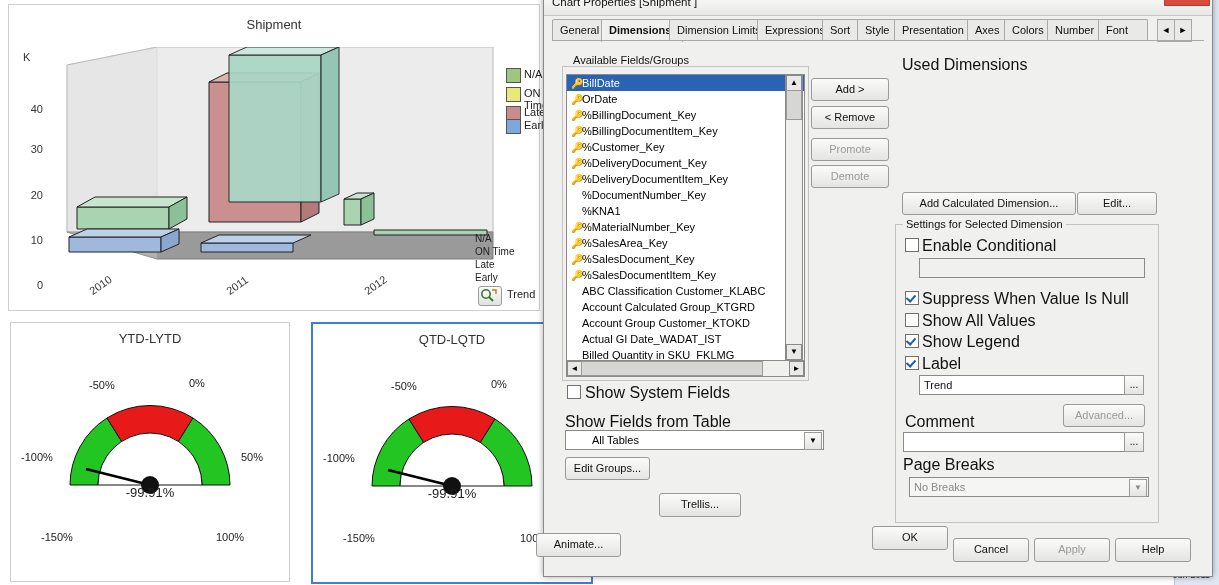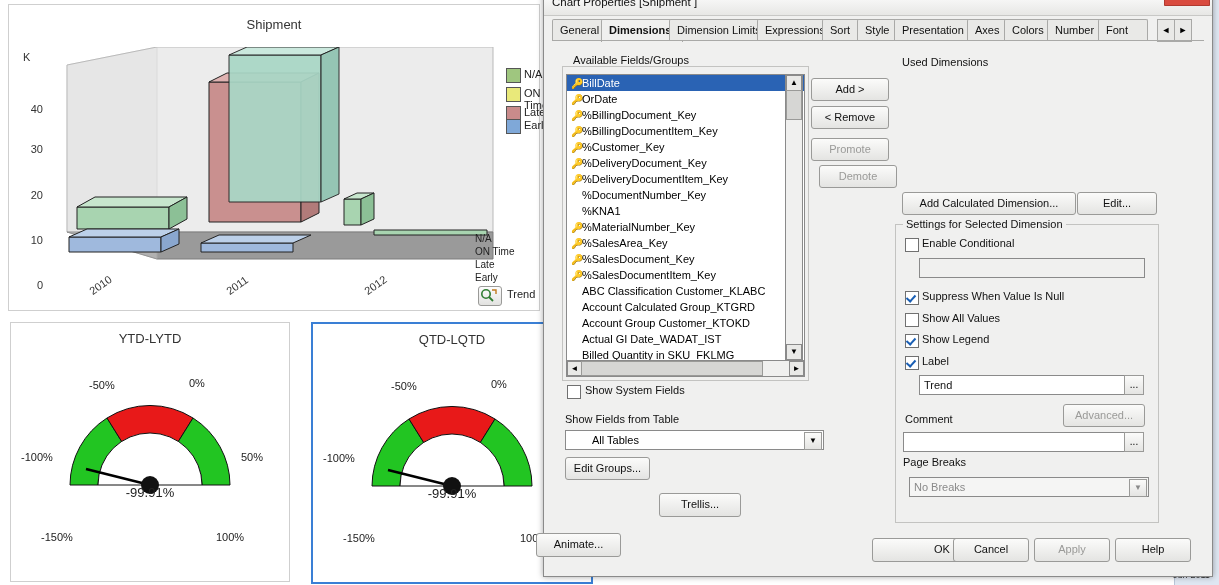--- a/index.html
+++ b/index.html
@@ -60,21 +60,21 @@
   .sbtn{position:absolute;width:14px;height:14px;background:#e9e9e7;border:1px solid #8a8a8a;
         text-align:center;line-height:13px;font-size:8px;}
   #fl-hscroll{position:absolute;left:566px;top:360px;width:237px;height:15px;background:#f0f0ef;border:1px solid #8a8a8a;}
 
   .btn{position:absolute;background:linear-gradient(#fbfbfa,#e4e4e2);border:1px solid #9a9a98;
        border-radius:3px;font-size:11px;text-align:center;color:#111;}
   .btn.dis{color:#9a9a98;}
   .chk{position:absolute;width:12px;height:12px;background:#fff;border:1px solid #707070;}
   .chk.on:after{content:"";position:absolute;left:2px;top:1px;width:4px;height:7px;
        border:solid #1a5fb4;border-width:0 2px 2px 0;transform:rotate(42deg);}
-  .lab{position:absolute;font-size:11px;color:#111;}
+  .lab{position:absolute;font-size:16px;color:#111;}
   .inp{position:absolute;background:#fff;border:1px solid #8a8a8a;font-size:11px;line-height:18px;padding-left:4px;color:#111;}
   .inp.dis{background:#f0f0ef;color:#8a8a8a;}
   .ddn{position:absolute;background:#fff;border:1px solid #8a8a8a;font-size:11px;line-height:18px;padding-left:4px;}
   .ddn .arw{position:absolute;right:1px;top:1px;width:16px;height:16px;background:linear-gradient(#fbfbfa,#e4e4e2);
             border:1px solid #9a9a98;text-align:center;line-height:15px;font-size:8px;}
   .ellip{position:absolute;width:18px;height:18px;background:linear-gradient(#fbfbfa,#e4e4e2);
          border:1px solid #9a9a98;text-align:center;line-height:17px;font-size:10px;}
   
   #used-box{position:absolute;left:902px;top:74px;width:254px;height:80px;background:#fff;border:1px solid #8a8a8a;}
   .ud-row{position:absolute;font-size:11px;white-space:nowrap;}
@@ -272,21 +272,21 @@
     <span class="arw">▼</span>
   </div>
 
   <div class="btn" style="left:565px;top:457px;width:83px;height:21px;line-height:20px;">Edit Groups...</div>
   <div class="btn" style="left:536px;top:493px;width:83px;height:22px;line-height:21px;margin-top:40px;">Animate...</div>
   <div class="btn" style="left:659px;top:493px;width:80px;height:22px;line-height:21px;">Trellis...</div>
 
   <div class="btn" style="left:811px;top:78px;width:76px;height:21px;line-height:20px;">Add &gt;</div>
   <div class="btn" style="left:811px;top:106px;width:76px;height:21px;line-height:20px;">&lt; Remove</div>
   <div class="btn dis" style="left:811px;top:138px;width:76px;height:21px;line-height:20px;">Promote</div>
-  <div class="btn dis" style="left:811px;top:165px;width:76px;height:21px;line-height:20px;margin-left:8px;">Demote</div>
+  <div class="btn dis" style="left:811px;top:165px;width:76px;height:21px;line-height:20px;">Demote</div>
 
   <div class="lab" style="left:902px;top:56px;">Used Dimensions</div>
 
   <div class="btn" style="left:902px;top:192px;width:172px;height:21px;line-height:20px;">Add Calculated Dimension...</div>
   <div class="btn" style="left:1077px;top:192px;width:78px;height:21px;line-height:20px;">Edit...</div>
 
   <div class="grp abs" style="left:895px;top:224px;width:262px;height:297px;"></div>
   <div class="grp-lab" style="left:903px;top:218px;">Settings for Selected Dimension</div>
 
   <div class="chk" style="left:905px;top:238px;"></div>
@@ -311,17 +311,17 @@
   <div class="btn dis" style="left:1063px;top:404px;width:80px;height:21px;line-height:20px;">Advanced...</div>
   <div class="inp" style="left:903px;top:432px;width:216px;height:18px;"></div>
   <div class="ellip" style="left:1124px;top:432px;">...</div>
 
   <div class="lab" style="left:903px;top:456px;">Page Breaks</div>
   <div class="ddn" style="left:909px;top:477px;width:234px;height:18px;color:#8a8a8a;background:#f5f5f4;">
     <span>No Breaks</span>
     <span class="arw">▼</span>
   </div>
 
-  <div class="btn" style="left:872px;top:538px;width:74px;height:22px;line-height:21px;padding-left:32px;">OK</div>
+  <div class="btn" style="left:872px;top:526px;width:74px;height:22px;line-height:21px;">OK</div>
   <div class="btn" style="left:953px;top:538px;width:74px;height:22px;line-height:21px;">Cancel</div>
   <div class="btn dis" style="left:1034px;top:538px;width:74px;height:22px;line-height:21px;">Apply</div>
   <div class="btn" style="left:1115px;top:538px;width:74px;height:22px;line-height:21px;">Help</div>
 </div>
 
 </body></html>

